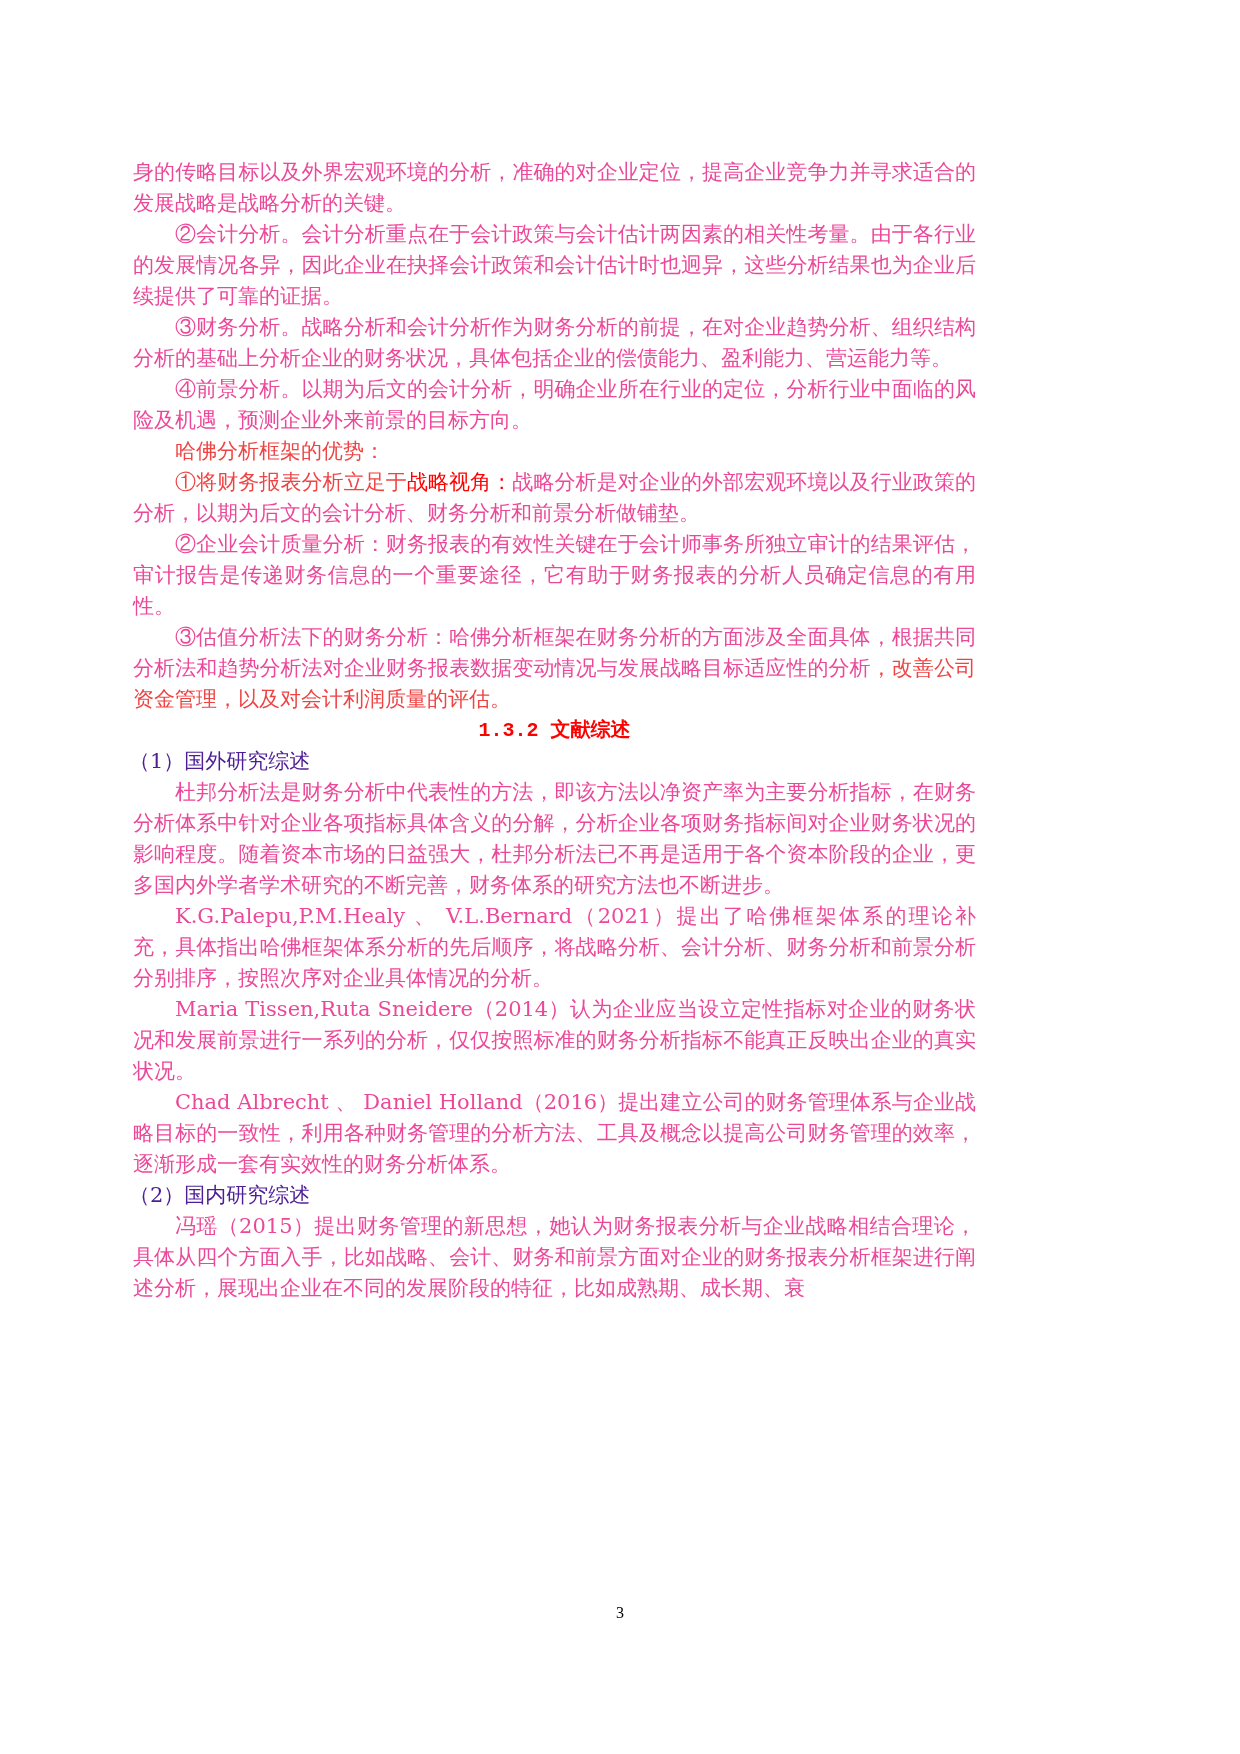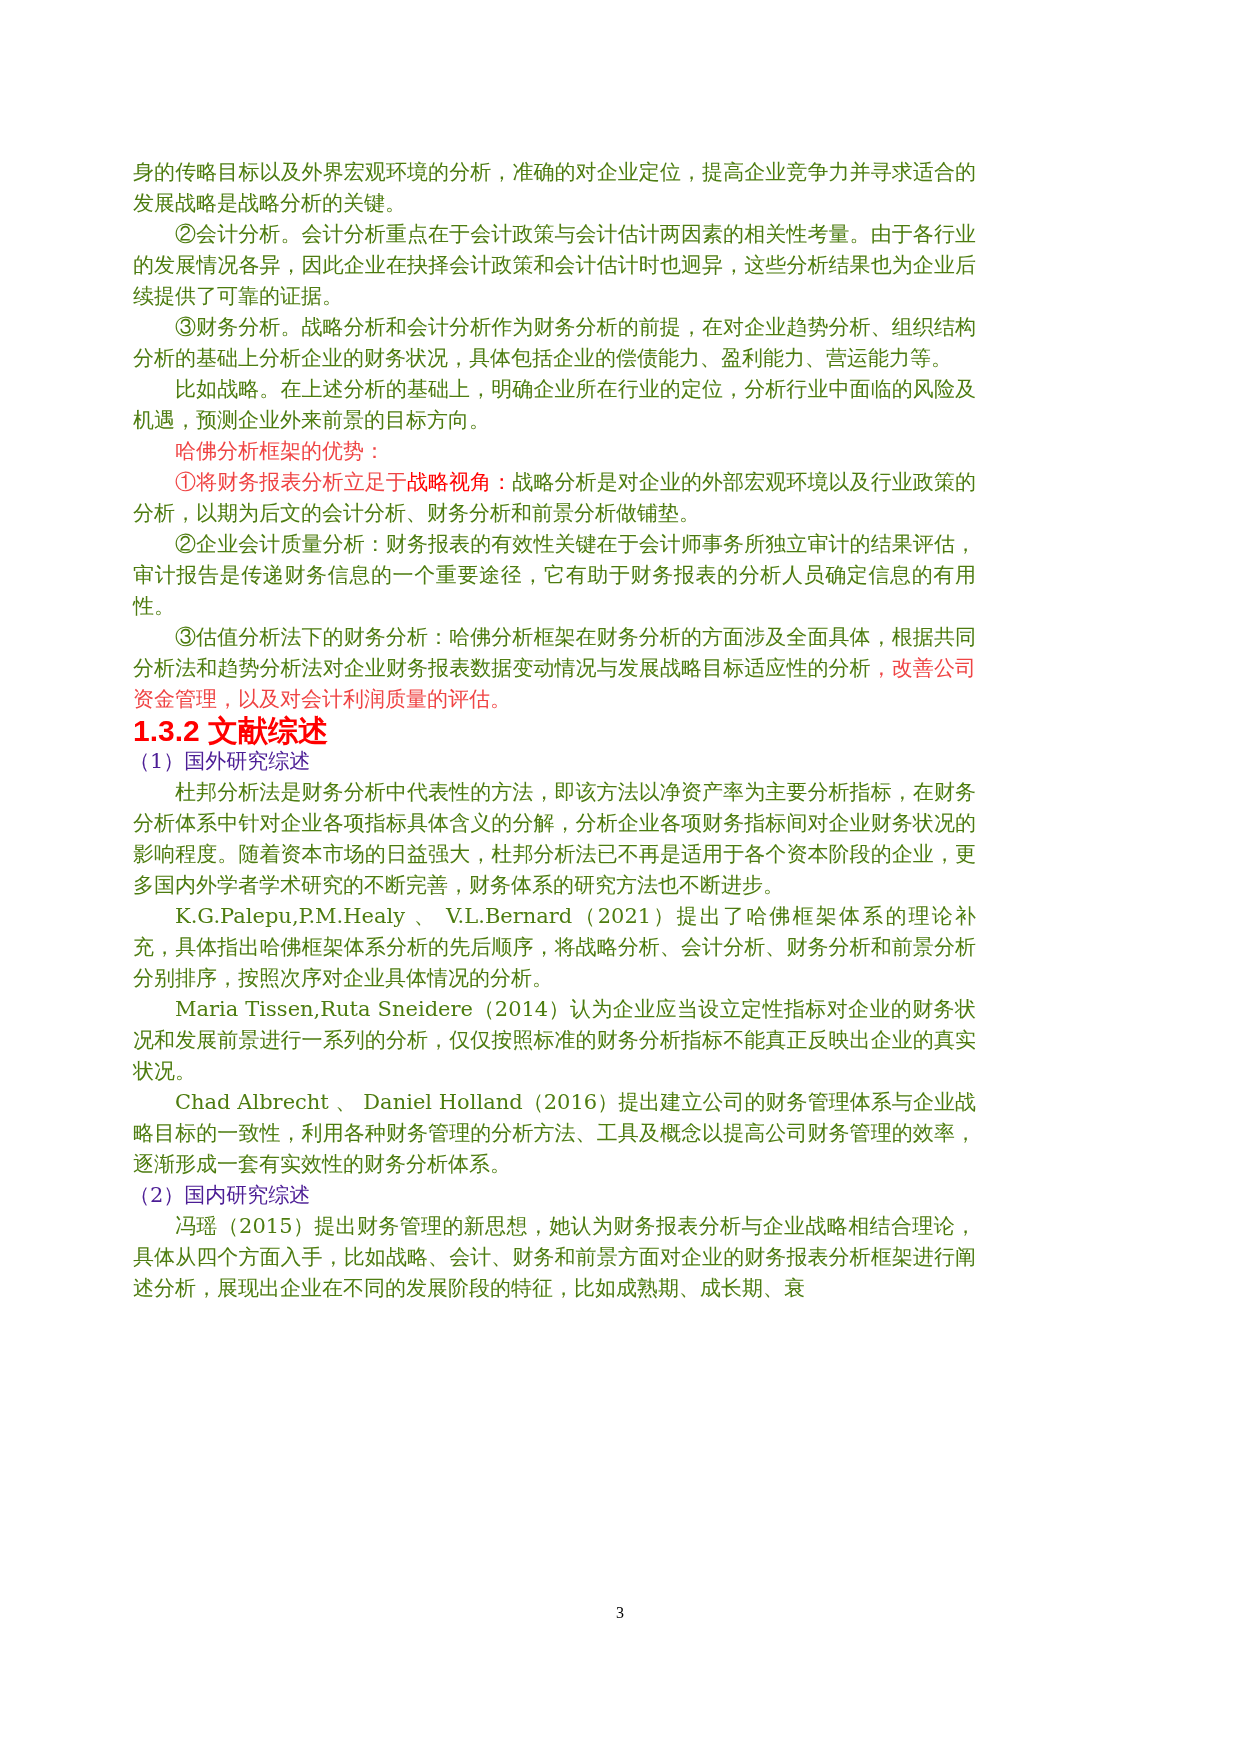--- a/index.html
+++ b/index.html
@@ -4,35 +4,35 @@
 <style>
   html, body { margin: 0; padding: 0; background: #ffffff; }
   body { width: 1240px; height: 1754px; position: relative; overflow: hidden; }
   .page {
     position: absolute; left: 133px; top: 157px; width: 843px;
     font-family: "DejaVu Serif", "Liberation Serif", serif;
     font-size: 21px; line-height: 31px; color: #000;
   }
   .p { margin: 0; text-align: justify; text-align-last: left; }
   .indent { text-indent: 42px; }
-  .blue { color: #4d7c0f; }
+  .blue { color: #ec4899; }
   .red { color: #ff0000; margin-top: 8px; }
   .black { color: #ef4444; }
-  .h3 { font-family: Liberation Sans, sans-serif; font-weight: bold; color: #ff0000; font-size: 30px; margin: 0; }
+  .h3 { font-family: Liberation Mono, monospace; font-weight: bold; color: #ff0000; font-size: 20px; margin: 0; text-align: center; }
   .h4 { color: #4c1d95; margin: 0; margin-left: -4px; }
   .pagenum { position: absolute; left: 0; width: 1240px; top: 1604px; text-align: center; font-family: "Liberation Serif", serif; font-size: 16px; color: #000; }
 </style>
 </head>
 <body>
 
 <div class="page">
   <p class="p blue"><span>身的传略目标以及外界宏观环境的分析，准确的对企业定位，提高企业竞争力并寻求适合的发展战略是战略分析的关键。</span></p>
   <p class="p indent blue"><span>②会计分析。会计分析重点在于会计政策与会计估计两因素的相关性考量。由于各行业的发展情况各异，因此企业在抉择会计政策和会计估计时也迥异，这些分析结果也为企业后续提供了可靠的证据。</span></p>
   <p class="p indent blue"><span>③财务分析。战略分析和会计分析作为财务分析的前提，在对企业趋势分析、组织结构分析的基础上分析企业的财务状况，具体包括企业的偿债能力、盈利能力、营运能力等。</span></p>
-  <p class="p indent blue"><span>比如战略。在上述分析的基础上，明确企业所在行业的定位，分析行业中面临的风险及机遇，预测企业外来前景的目标方向。</span></p>
+  <p class="p indent blue"><span>④前景分析。以期为后文的会计分析，明确企业所在行业的定位，分析行业中面临的风险及机遇，预测企业外来前景的目标方向。</span></p>
   <p class="p indent black"><span>哈佛分析框架的优势：</span></p>
   <p class="p indent"><span class="black">①将财务报表分析立足于</span><span class="red">战略视角：</span><span class="blue">战略分析是对企业的外部宏观环境以及行业政策的分析，以期为后文的会计分析、财务分析和前景分析做铺垫。</span></p>
   <p class="p indent blue"><span>②企业会计质量分析：财务报表的有效性关键在于会计师事务所独立审计的结果评估，审计报告是传递财务信息的一个重要途径，它有助于财务报表的分析人员确定信息的有用性。</span></p>
   <p class="p indent"><span class="blue">③估值分析法下的财务分析：哈佛分析框架在财务分析的方面涉及全面具体，根据共同分析法和趋势分析法对企业财务报表数据变动情况与发展战略目标适应性的分析</span><span class="black">，改善公司资金管理，以及对会计利润质量的评估。</span></p>
 
   <p class="h3">1.3.2 文献综述</p>
 
   <p class="h4">（1）国外研究综述</p>
   <p class="p indent blue">杜邦分析法是财务分析中代表性的方法，即该方法以净资产率为主要分析指标，在财务分析体系中针对企业各项指标具体含义的分解，分析企业各项财务指标间对企业财务状况的影响程度。随着资本市场的日益强大，杜邦分析法已不再是适用于各个资本阶段的企业，更多国内外学者学术研究的不断完善，财务体系的研究方法也不断进步。</p>
   <p class="p indent blue">K.G.Palepu,P.M.Healy 、 V.L.Bernard（2021）提出了哈佛框架体系的理论补充，具体指出哈佛框架体系分析的先后顺序，将战略分析、会计分析、财务分析和前景分析分别排序，按照次序对企业具体情况的分析。</p>

